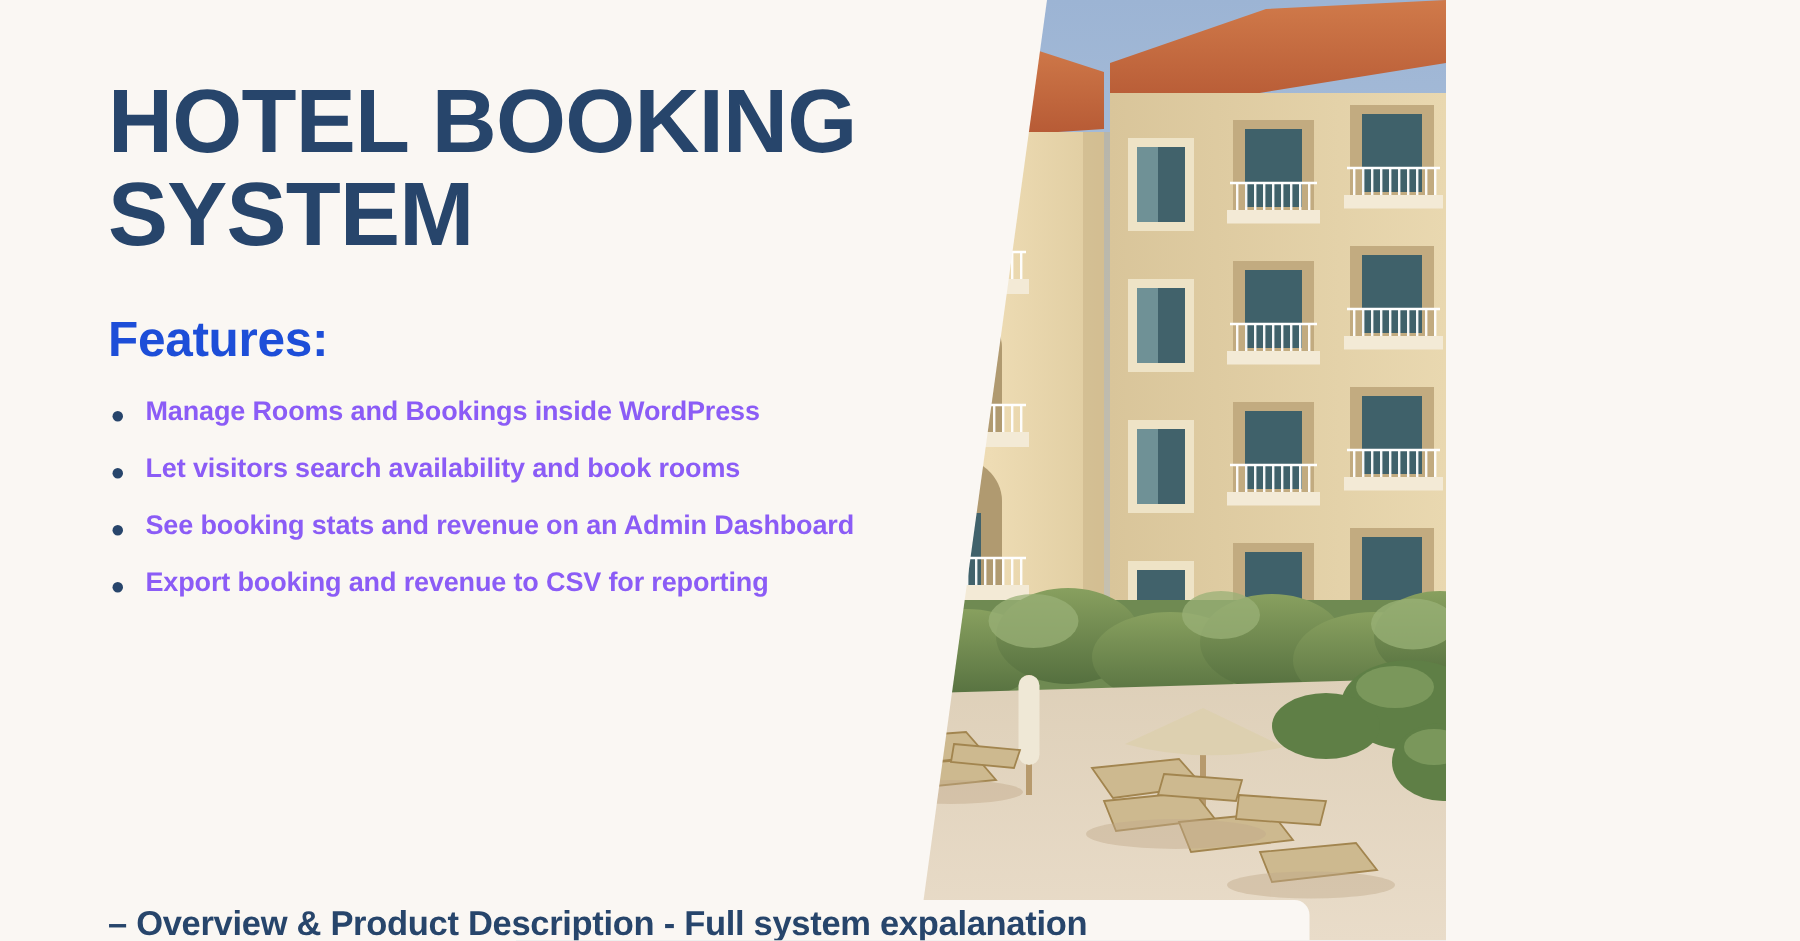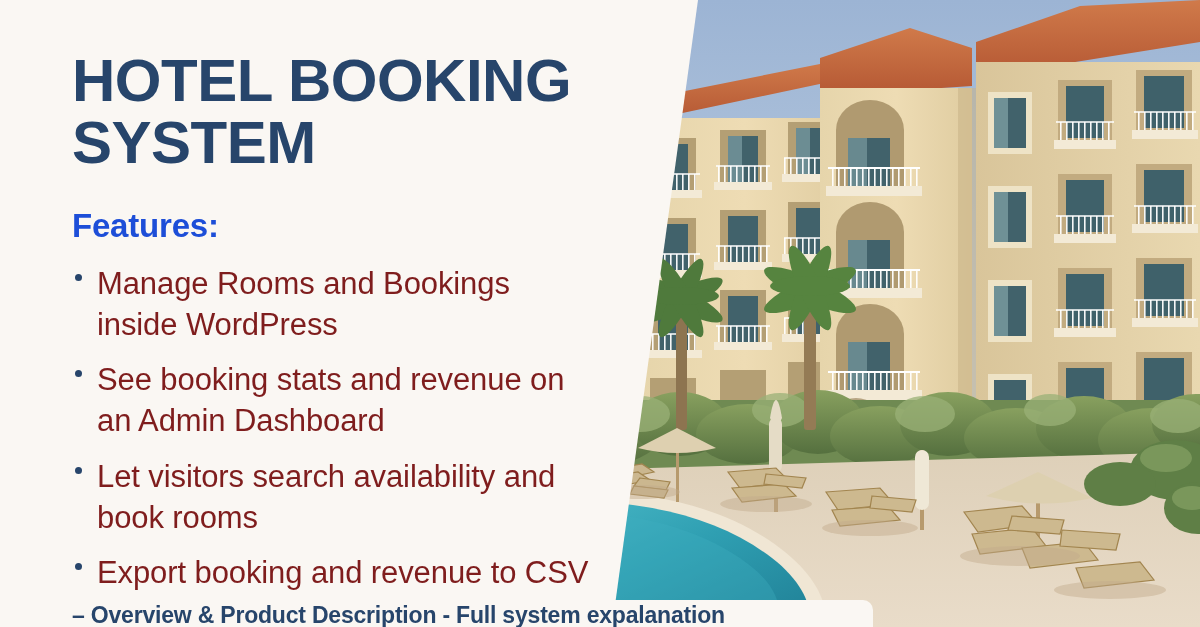--- a/index.html
+++ b/index.html
@@ -5,21 +5,21 @@
 <style>
   * { margin:0; padding:0; box-sizing:border-box; }
   html, body {
     width:1200px; height:627px; overflow:hidden;
     font-family:"Liberation Sans", sans-serif;
     background:#faf7f3;
   }
 
   .poster {
     position:relative;
-    width:1200px; height:627px;
+    width:964px; height:627px;
     overflow:hidden;
     background:#faf7f3;
   }
 
   
   .photo {
     position:absolute;
     top:0; right:0;
     width:620px; height:627px;
     overflow:hidden;
@@ -63,24 +63,24 @@
     margin-top:32px;
     letter-spacing:-0.2px;
   }
 
   .bullets {
     margin-top:18px;
     list-style:none;
   }
   .bullets li {
     position:relative;
-    font-size:31px;
-    font-weight:normal;
+    font-size:18px;
+    font-weight:bold;
     line-height:1.33;
-    color:#7f1d1d;
+    color:#8b5cf6;
     padding-left:25px;
     margin-bottom:14px;
     max-width:520px;
     letter-spacing:-0.1px;
   }
   .bullets li .dot {
     position:absolute;
     left:3px; top:11px;
     width:7px; height:7px;
     border-radius:50%;
@@ -505,25 +505,25 @@
 
     <h2 class="features-heading">Features:</h2>
 
     <ul class="bullets">
       <li>
         <span class="dot"></span>
         <span>Manage Rooms and Bookings inside WordPress</span>
       </li>
       <li>
         <span class="dot"></span>
-        <span>See booking stats and revenue on an Admin Dashboard</span>
+        <span>Let visitors search availability and book rooms</span>
       </li>
       <li>
         <span class="dot"></span>
-        <span>Let visitors search availability and book rooms</span>
+        <span>See booking stats and revenue on an Admin Dashboard</span>
       </li>
       <li>
         <span class="dot"></span>
         <span>Export booking and revenue to CSV for reporting</span>
       </li>
     </ul>
   </div>
 
   <div class="bottom-card">
     <div class="line">– Overview &amp; Product Description - Full system expalanation</div>

